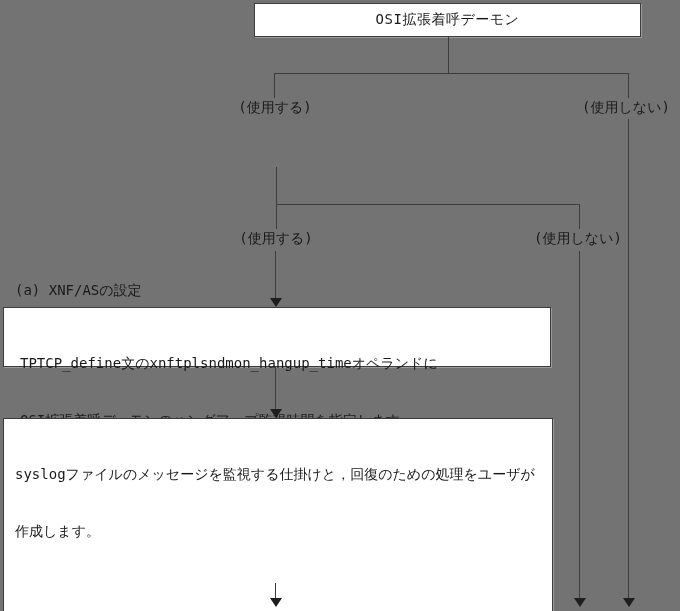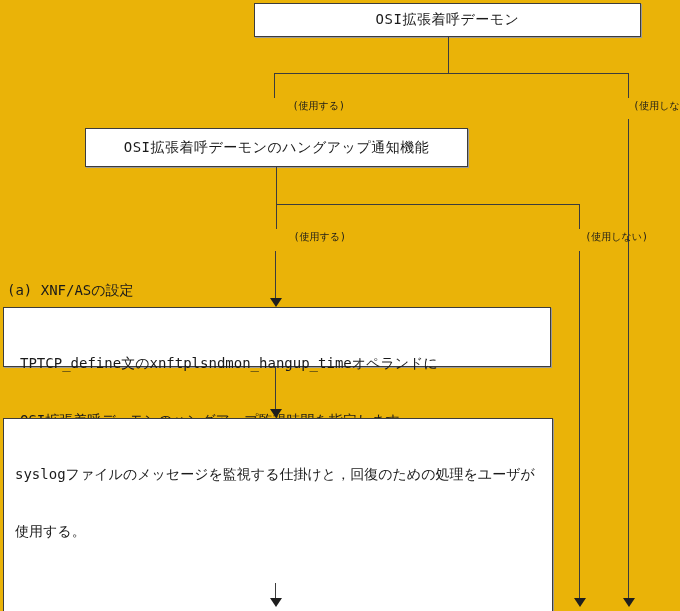--- a/index.html
+++ b/index.html
@@ -1,34 +1,34 @@
 <!DOCTYPE html>
 <html><head>
 <meta charset="utf-8">
 <style>
   html,body{margin:0;padding:0;background:#ffffff;}
   .canvas{
-    position:relative;width:680px;height:611px;background:#eab308;
+    position:relative;width:680px;height:611px;background:#737373;
     font-family:"DejaVu Sans Mono","DejaVu Sans",monospace;
     color:#1a1a1a;overflow:hidden;
   }
   .node{
     position:absolute;border:1px solid #3c3c3c;background:#ffffff;
     box-shadow:1px 1px 0 #9a9a9a;box-sizing:border-box;
   }
   .title-node{
     display:flex;align-items:center;justify-content:center;
     font-size:14px;letter-spacing:0.5px;white-space:pre;
   }
   .text-node{font-size:14px;line-height:19px;padding:8px 0 0 11px;white-space:pre;}
   .text-node .tline{white-space:pre;}
   .hline{position:absolute;height:1px;background:#3c3c3c;}
   .vline{position:absolute;width:1px;background:#3c3c3c;}
-  .branch-label{position:absolute;font-size:10px;text-align:right;white-space:pre;}
-  .section-label{position:absolute;font-size:14px;white-space:pre;}
+  .branch-label{position:absolute;font-size:14px;text-align:center;white-space:pre;}
+  .section-label{position:absolute;font-size:14px;white-space:pre;margin-left:8px;}
   .arrowhead{
     position:absolute;width:0;height:0;
     border-left:6px solid transparent;border-right:6px solid transparent;
     border-top:9px solid #1e1e1e;
   }
 </style>
 </head>
 <body>
 
 <div class="canvas">
@@ -42,23 +42,20 @@
   <div class="hline" style="left:274px;top:73px;width:355px;"></div>
   <div class="vline" style="left:274px;top:73px;height:25px;"></div>
   <div class="vline" style="left:628px;top:73px;height:25px;"></div>
 
   <div class="branch-label" style="left:205px;top:99px;width:140px;">(使用する)</div>
   <div class="branch-label" style="left:556px;top:99px;width:140px;">(使用しない)</div>
 
   <div class="vline" style="left:628px;top:119px;height:479px;"></div>
   <div class="arrowhead" style="left:623px;top:598px;"></div>
 
-  <div class="node title-node" style="left:85px;top:128px;width:383px;height:39px;">
-    <span>OSI拡張着呼デーモンのハングアップ通知機能</span>
-  </div>
 
   <div class="vline" style="left:276px;top:167px;height:38px;"></div>
 
   <div class="hline" style="left:276px;top:204px;width:304px;"></div>
   <div class="vline" style="left:276px;top:204px;height:25px;"></div>
   <div class="vline" style="left:579px;top:204px;height:25px;"></div>
 
   <div class="branch-label" style="left:206px;top:230px;width:140px;">(使用する)</div>
   <div class="branch-label" style="left:508px;top:230px;width:140px;">(使用しない)</div>
 
@@ -74,21 +71,21 @@
     <div class="tline">TPTCP_define文のxnftplsndmon_hangup_timeオペランドに</div>
     <div class="tline">OSI拡張着呼デーモンのハングアップ監視時間を指定します。</div>
   </div>
 
   <div class="vline" style="left:275px;top:367px;height:42px;"></div>
   <div class="arrowhead" style="left:270px;top:409px;"></div>
 
 
   <div class="node text-node" style="left:3px;top:418px;width:550px;height:204px;">
     <div class="tline">syslogファイルのメッセージを監視する仕掛けと，回復のための処理をユーザが</div>
-    <div class="tline">使用する。</div>
+    <div class="tline">作成します。</div>
     
     
     
     
     
   </div>
 
   <div class="vline" style="left:275px;top:583px;height:15px;"></div>
   <div class="arrowhead" style="left:270px;top:598px;"></div>
 

